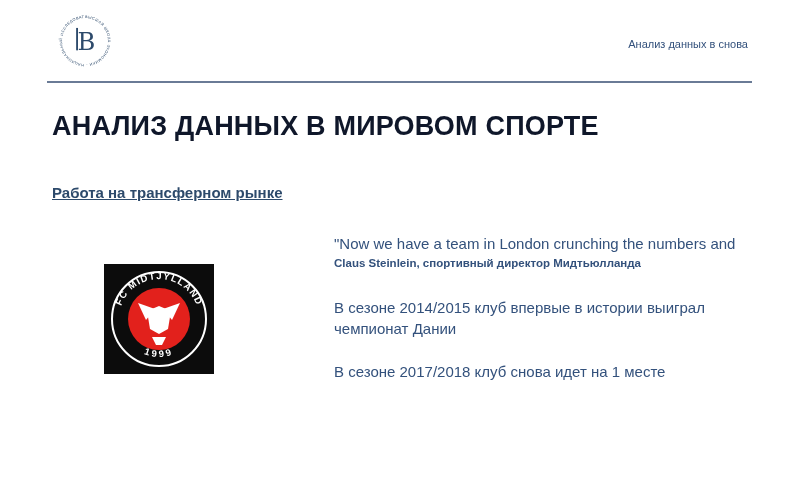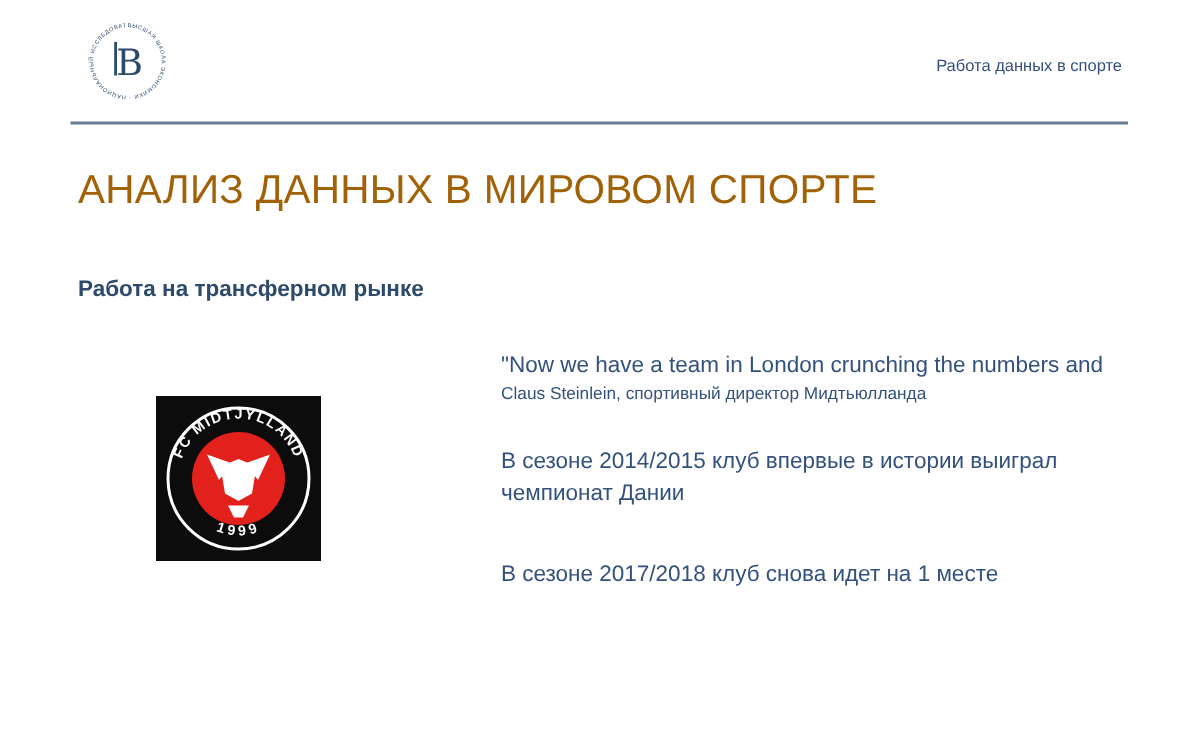--- a/index.html
+++ b/index.html
@@ -9,54 +9,54 @@
   }
   .hse-logo{position:absolute;left:57px;top:13px;width:56px;height:56px;}
   .header-caption{
     position:absolute;right:52px;top:38px;font-size:11px;color:#33517c;
   }
   .header-divider{
     position:absolute;left:47px;top:81px;width:705px;height:2px;background:#6a7b96;
   }
   .page-title{
     position:absolute;left:52px;top:111px;margin:0;
-    font-size:27px;font-weight:normal;color:#a16207;letter-spacing:0.2px;white-space:nowrap;
+    font-size:27px;font-weight:bold;color:#0f172a;letter-spacing:0.2px;white-space:nowrap;
   }
   .page-subtitle{
     position:absolute;left:52px;top:184px;margin:0;
-    font-size:15px;font-weight:bold;color:#2d4a6b;white-space:nowrap;
+    font-size:15px;font-weight:bold;color:#2d4a6b;white-space:nowrap;text-decoration:underline;
   }
   .club-logo{position:absolute;left:104px;top:264px;width:110px;height:110px;}
   .text-col{
     position:absolute;left:334px;top:233px;width:432px;color:#33517c;
   }
   .quote-line{font-size:15px;line-height:21px;}
-  .quote-attribution{font-size:11.5px;line-height:15px;margin-top:2px;}
+  .quote-attribution{font-size:11.5px;line-height:15px;margin-top:2px;font-weight:bold;}
   .body-paragraph{font-size:15px;line-height:21px;margin:0;max-width:412px;}
   .para-1{margin-top:26px;}
-  .para-2{margin-top:33px;}
+  .para-2{margin-top:22px;}
 </style>
 </head>
 <body>
 
 <div class="slide">
 
   <svg class="hse-logo" viewBox="0 0 60 60" aria-hidden="true">
     <circle cx="30" cy="30" r="29" fill="#ffffff"></circle>
     <defs>
       <path id="hseRing" d="M 30 5.5 A 24.5 24.5 0 1 1 29.98 5.5"></path>
     </defs>
     <text font-size="4" fill="#2d4a6b" letter-spacing="0.55" font-family="Liberation Sans, sans-serif">
       <textPath href="#hseRing">ВЫСШАЯ ШКОЛА ЭКОНОМИКИ · НАЦИОНАЛЬНЫЙ ИССЛЕДОВАТЕЛЬСКИЙ УНИВЕРСИТЕТ · </textPath>
     </text>
     <rect x="20.5" y="16" width="2" height="24" fill="#2d4a6b"></rect>
     <text x="31.5" y="39.5" font-family="DejaVu Serif, serif" font-size="26" fill="#2d4a6b" text-anchor="middle">В</text>
   </svg>
 
-  <div class="header-caption">Работа данных в спорте</div>
+  <div class="header-caption">Анализ данных в снова</div>
 
   <div class="header-divider"></div>
 
   <h1 class="page-title">АНАЛИЗ ДАННЫХ В МИРОВОМ СПОРТЕ</h1>
   <h2 class="page-subtitle">Работа на трансферном рынке</h2>
 
   <svg class="club-logo" viewBox="0 0 110 110" aria-hidden="true">
     <rect x="0" y="0" width="110" height="110" fill="#0c0c0c"></rect>
     <circle cx="55" cy="55" r="47" fill="none" stroke="#ffffff" stroke-width="2"></circle>
     <circle cx="55" cy="55" r="31" fill="#e2211c"></circle>

